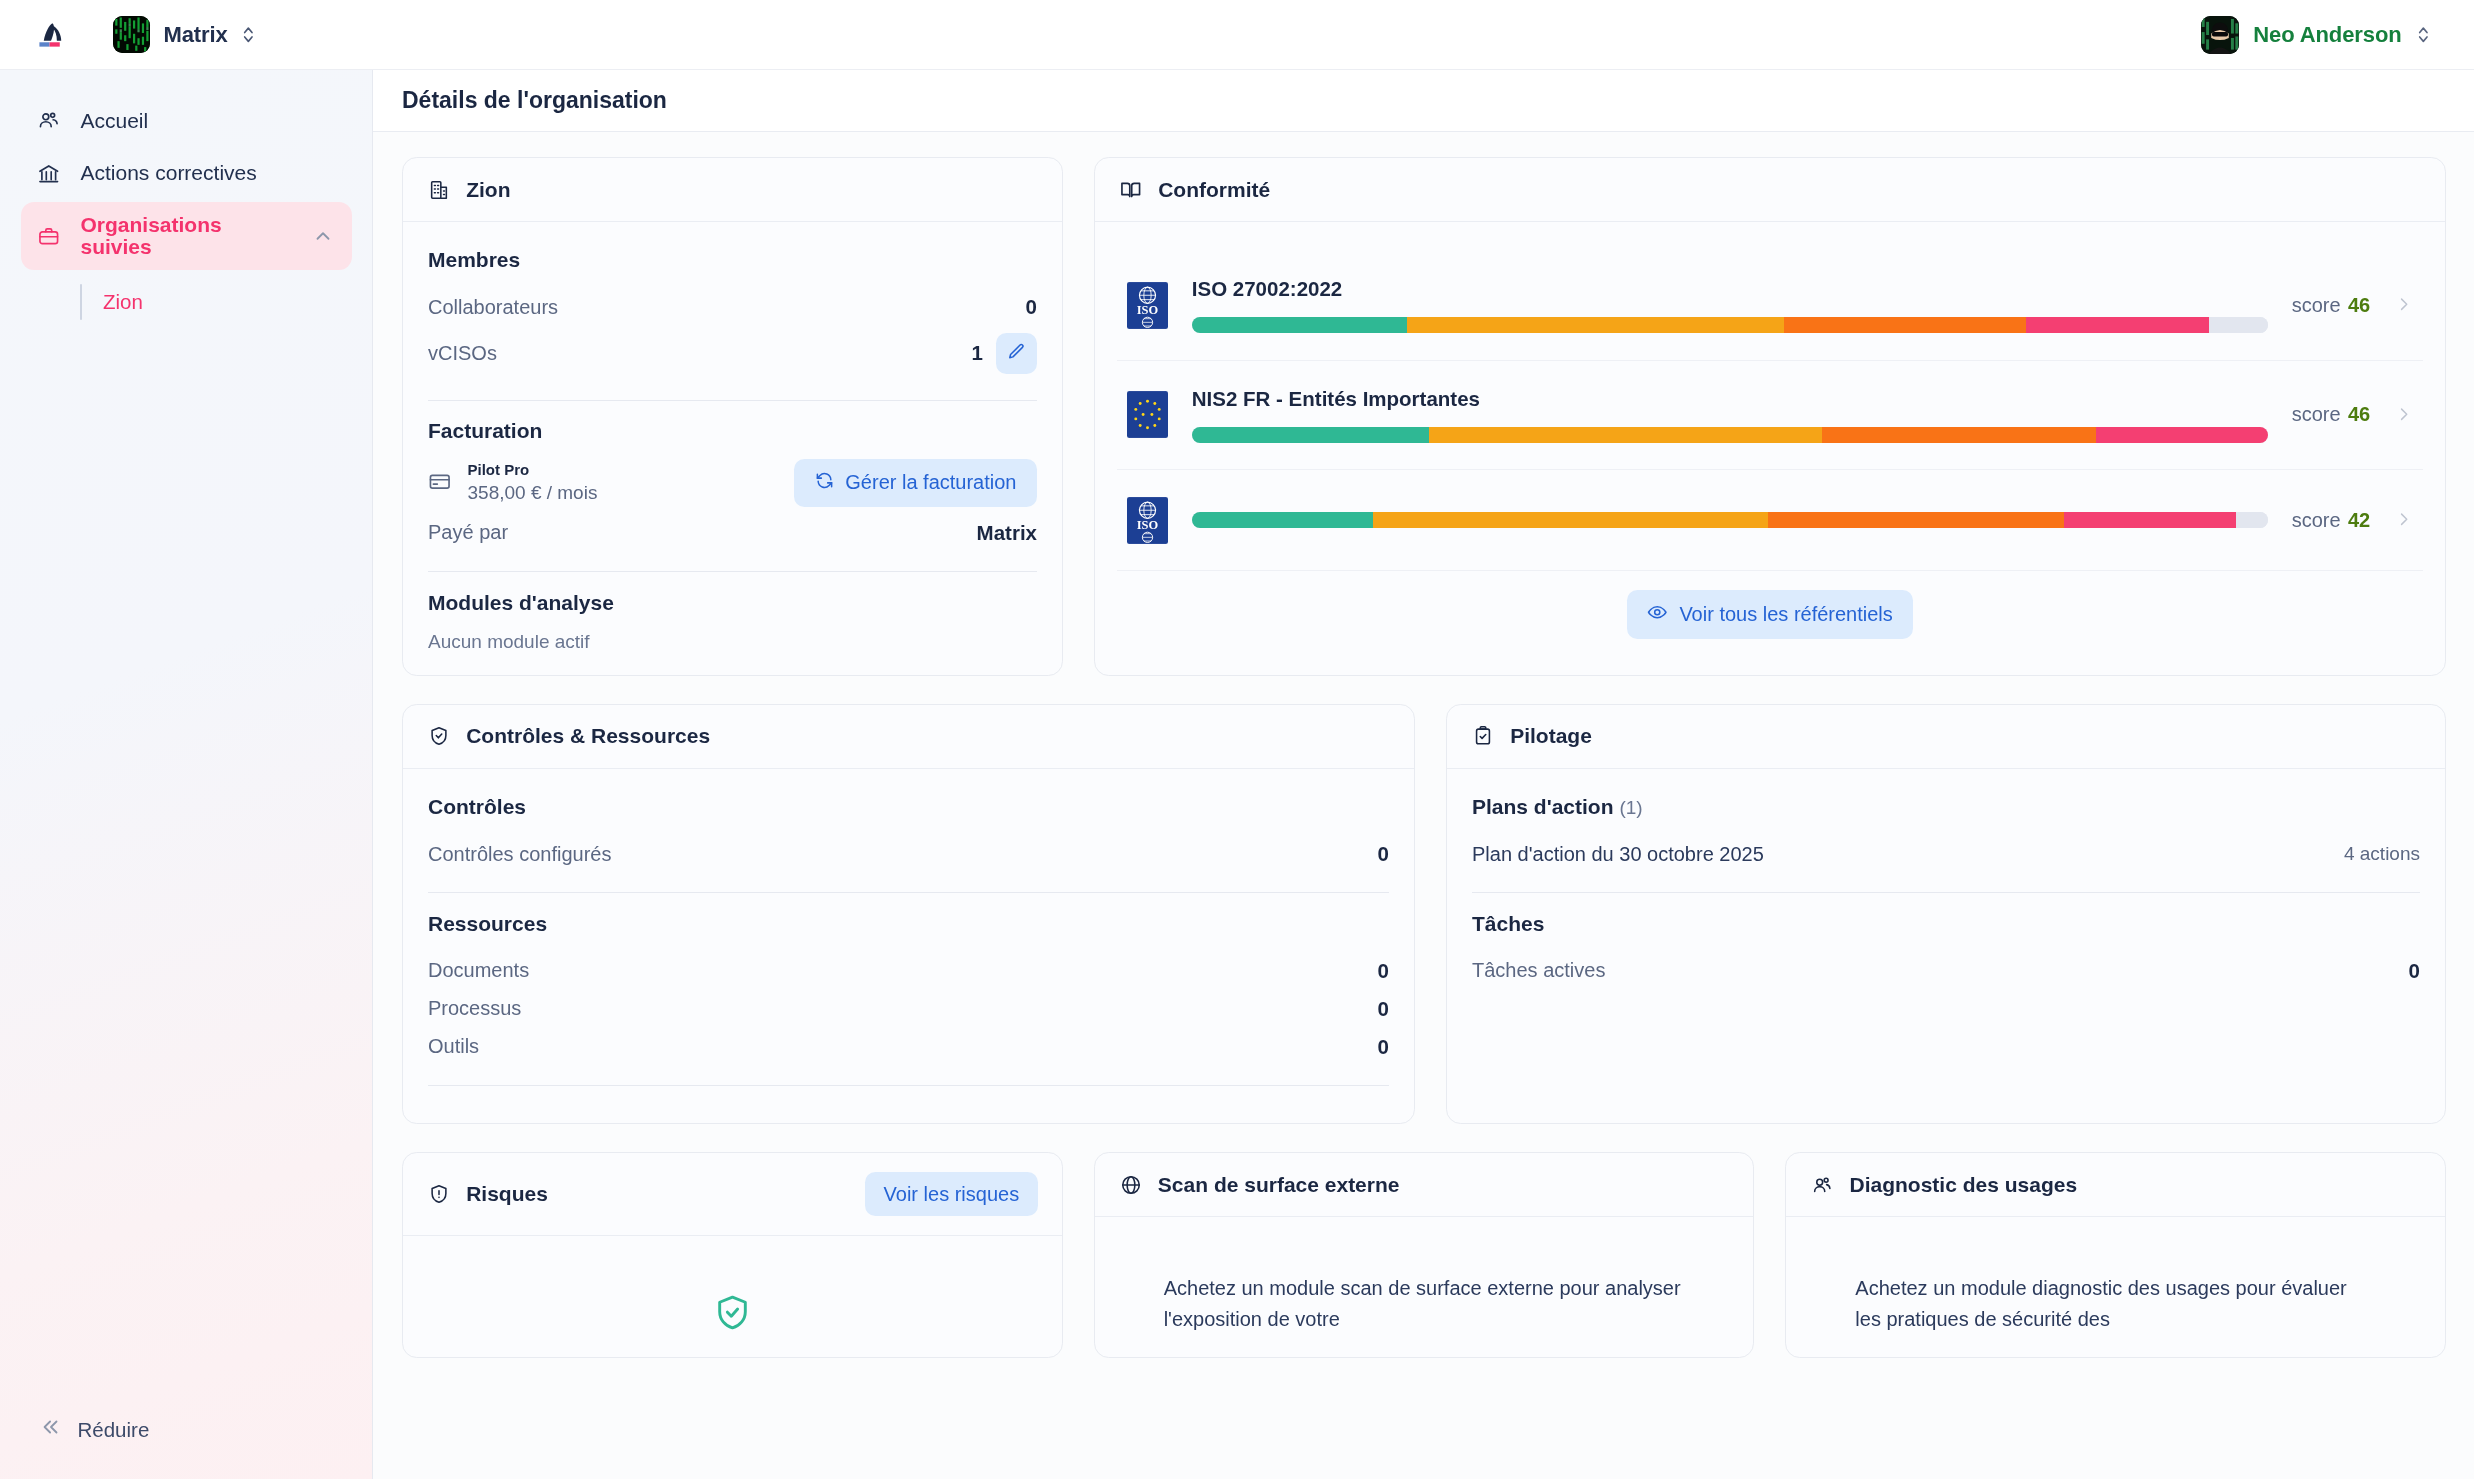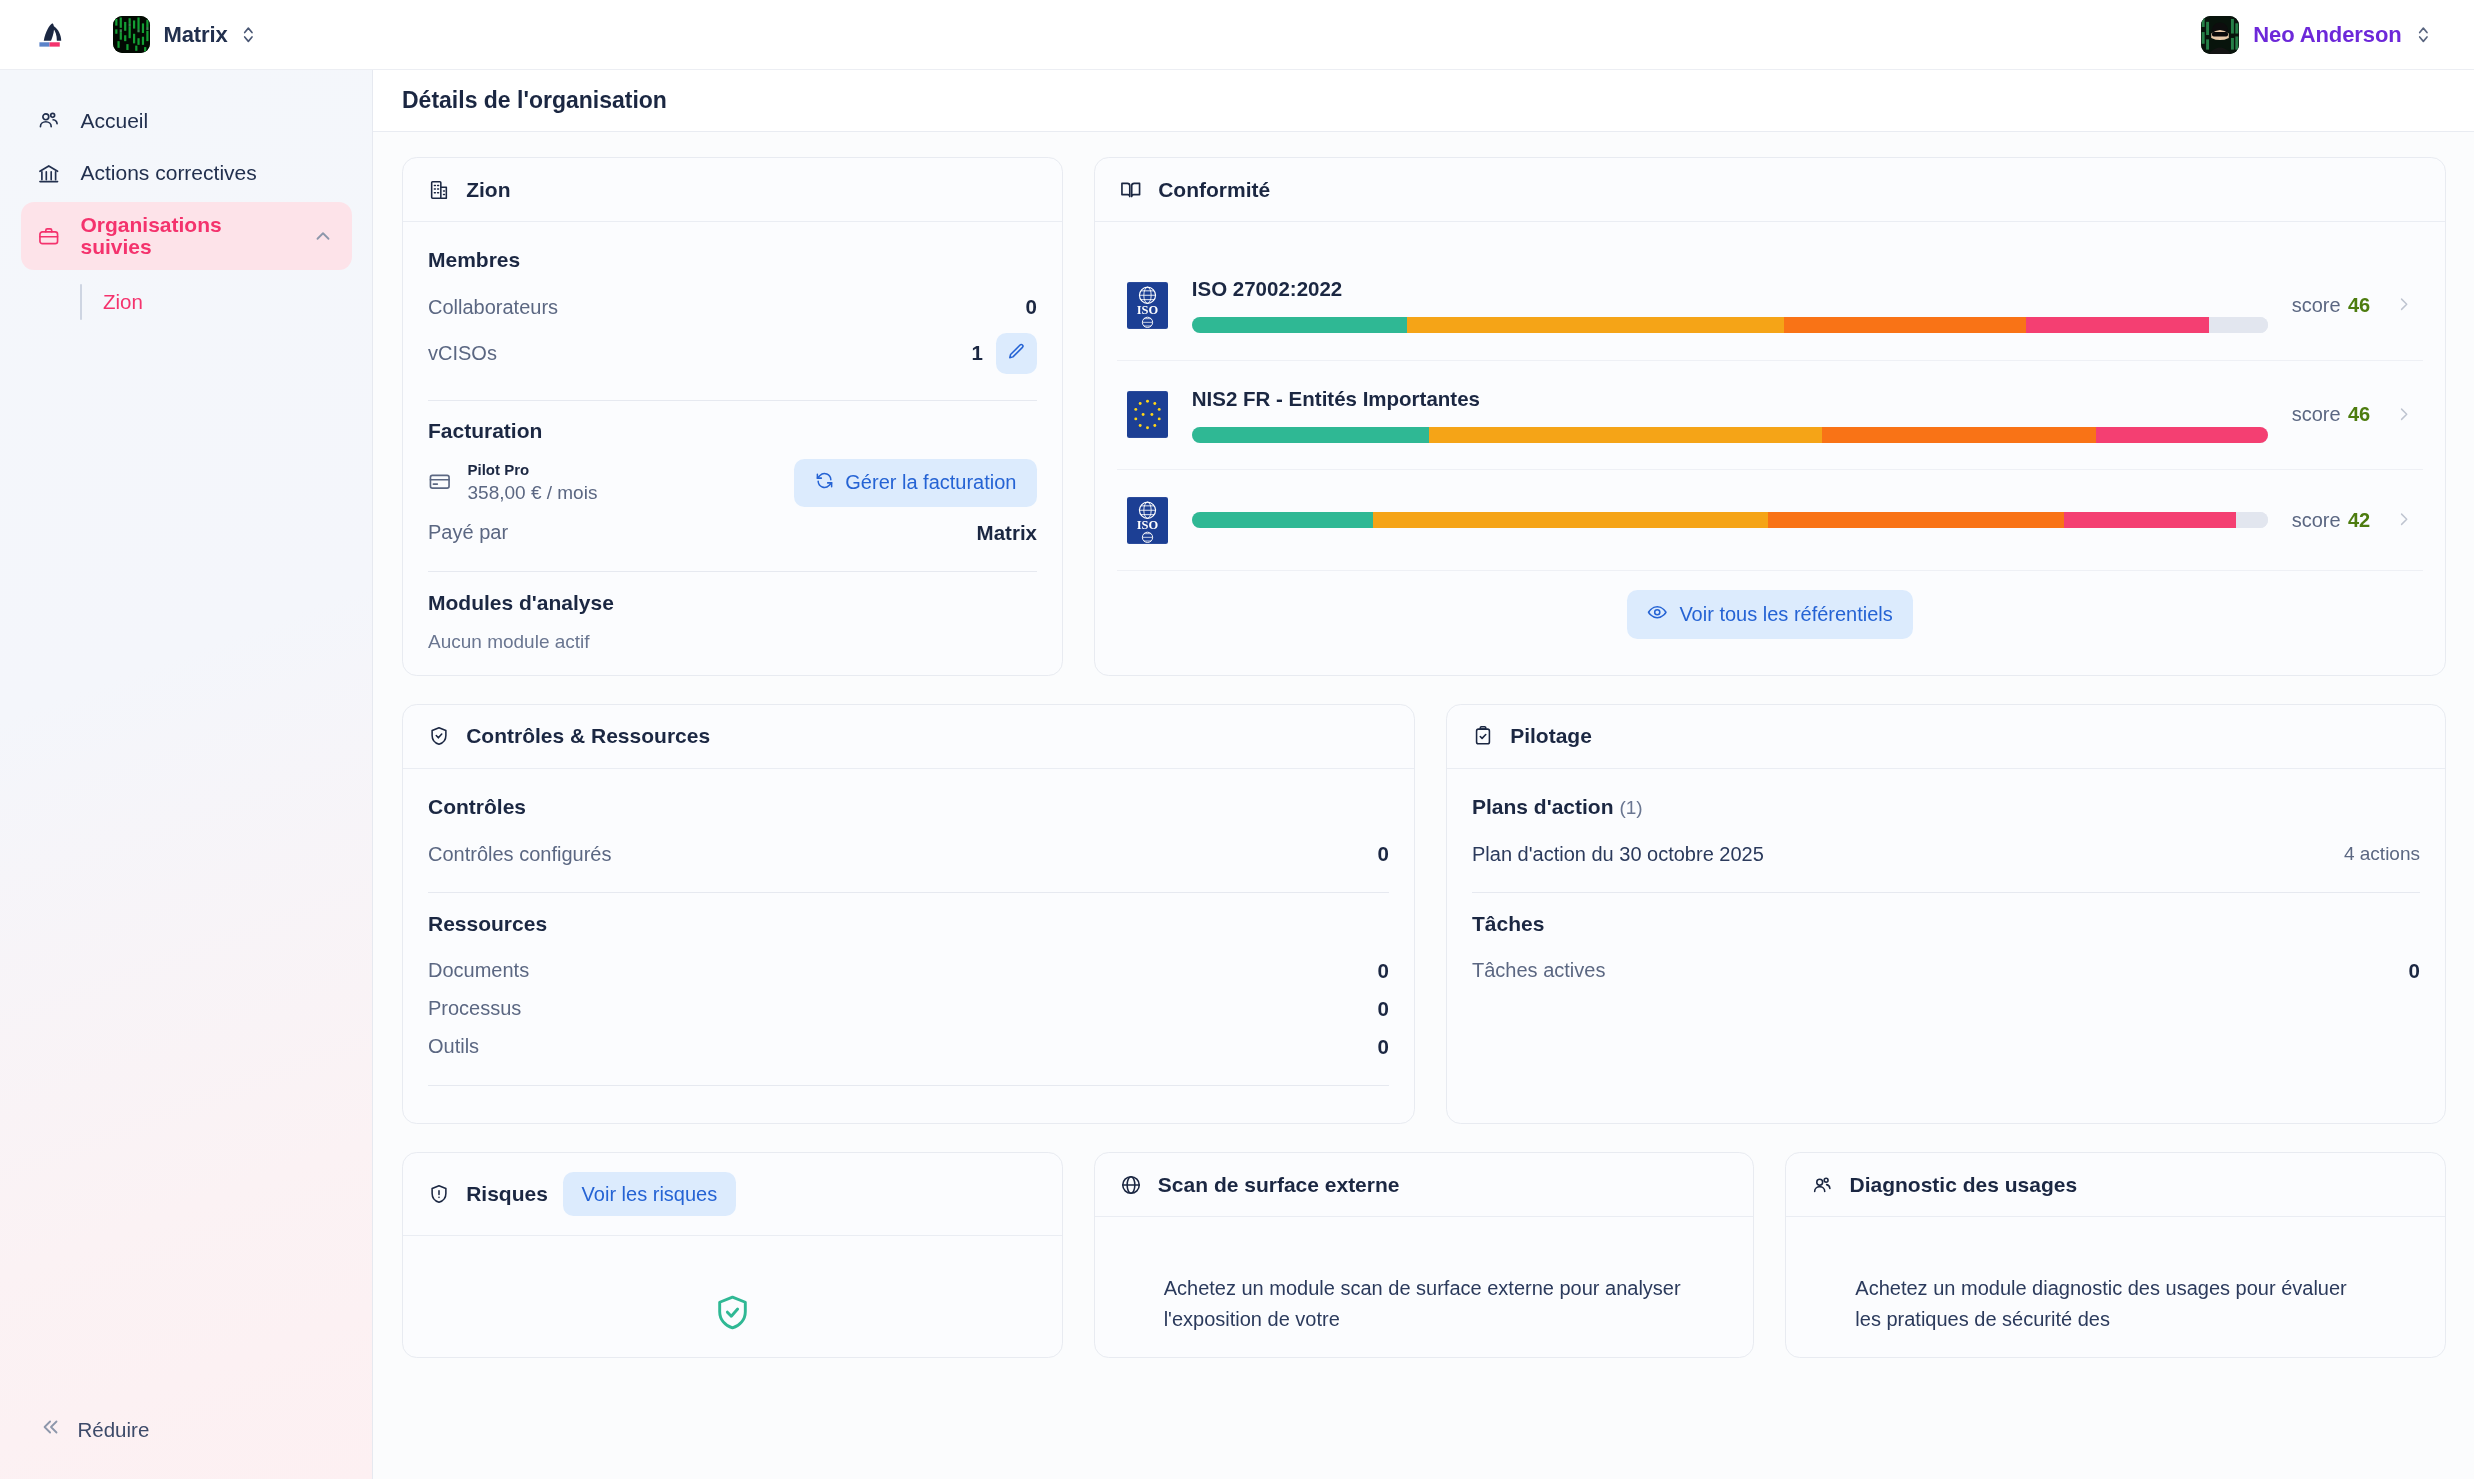--- a/index.html
+++ b/index.html
@@ -27,21 +27,21 @@
     margin-left: 34px; padding: 4.4px 7.3px; border-radius: 8.8px; cursor: pointer;
   }
   .org-avatar {
     width: 37px; height: 37px; border-radius: 9.5px; overflow: hidden;
     background: #061406; display:block;
   }
   .org-name { font-size: 22px; font-weight: 700; color: #22304e; letter-spacing: -0.1px; }
   .chev-updown { width: 14.7px; height: 23.5px; opacity: .85; }
   .topbar-right { margin-left: auto; display: flex; align-items: center; gap: 14.7px; padding-right: 19px; cursor: pointer;}
   .user-avatar { width: 38px; height: 38px; border-radius: 9.5px; overflow: hidden; background:#0b1a10; }
-  .user-name { font-size: 22px; font-weight: 700; color: #6d28d9; letter-spacing: -0.1px; }
+  .user-name { font-size: 22px; font-weight: 700; color: #15803d; letter-spacing: -0.1px; }
 
   
   .body { display: flex; flex: 1; min-height: 0; }
 
   
   .sidebar {
     width: 373px; min-width: 373px;
     background: linear-gradient(160deg, #f4f7fb 0%, #f4f6fb 42%, #fbf2f4 78%, #fdf0f2 100%);
     border-right: 0.7px solid #e6e9f0;
     display: flex; flex-direction: column;
@@ -145,21 +145,21 @@
   .conf-foot { display:flex; justify-content:center; padding: 19px 0 22px 0; align-items: flex-end;}
 
   
   .ctrl-card { width: 1013px; min-width: 1013px; }
   .pilot-card { flex: 1; }
   .row2 .card-body { padding: 22px 25px 19px 25px; }
 
   
   .row3 { gap: 31px; }
   .row3 .card { flex: 1; }
-  .card-head.with-action { justify-content: flex-start; }
+  .card-head.with-action { justify-content: space-between; }
   .head-left { display:flex; align-items:center; gap:14.7px;}
   .btn-link {
     background:#dcebfd; color:#2563d4; font-size:20px; padding: 10.3px 19px;
     border-radius: 10.3px; border:none; cursor:pointer; font-family: inherit;
   }
   .promo-text {
     font-size: 20px; color:#2b3a5c; text-align:left; line-height: 1.55;
     padding: 34px 44px 0 44px;
   }
   .risk-ok { display:flex; flex-direction:column; align-items:center; padding-top: 34px; }

